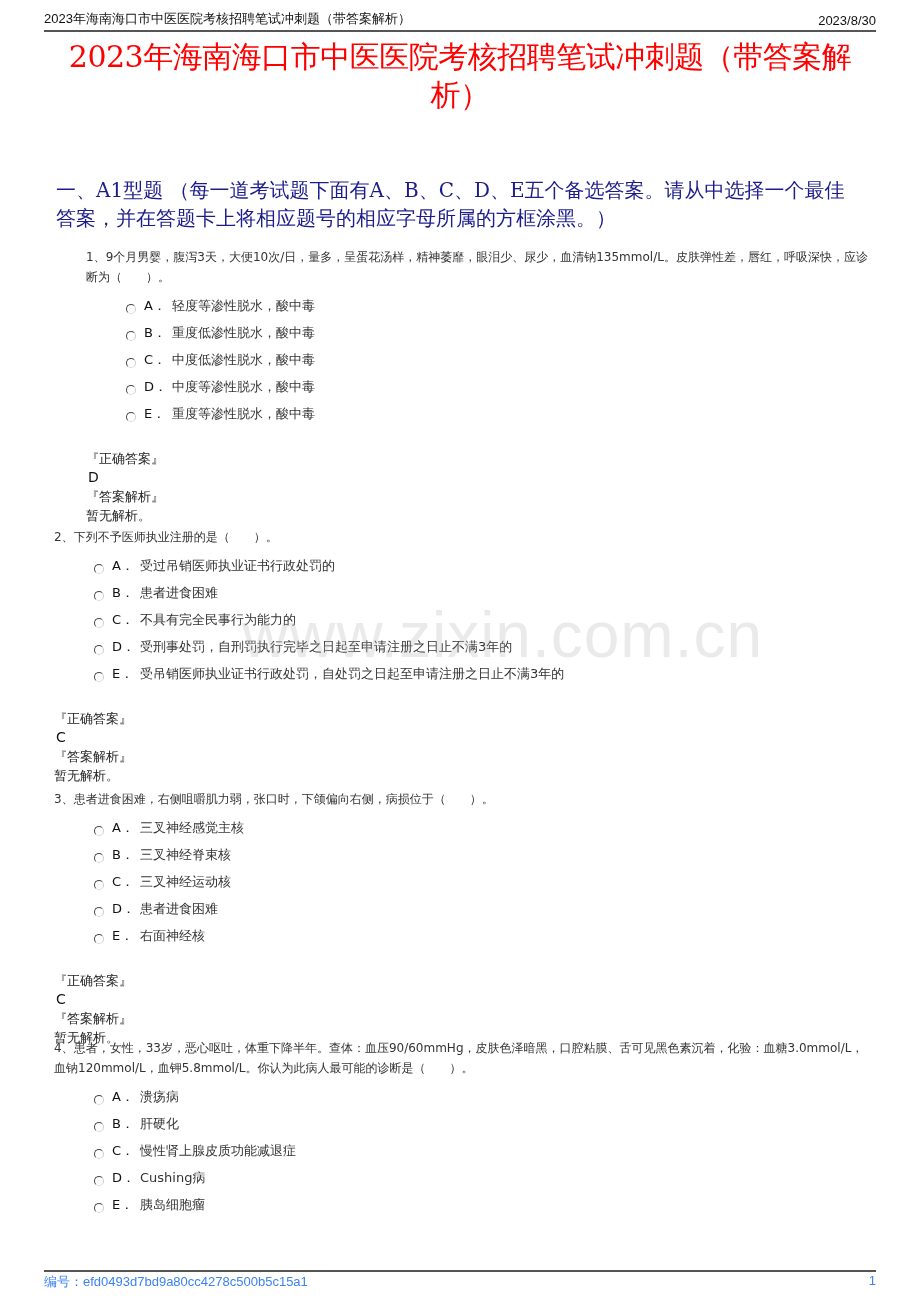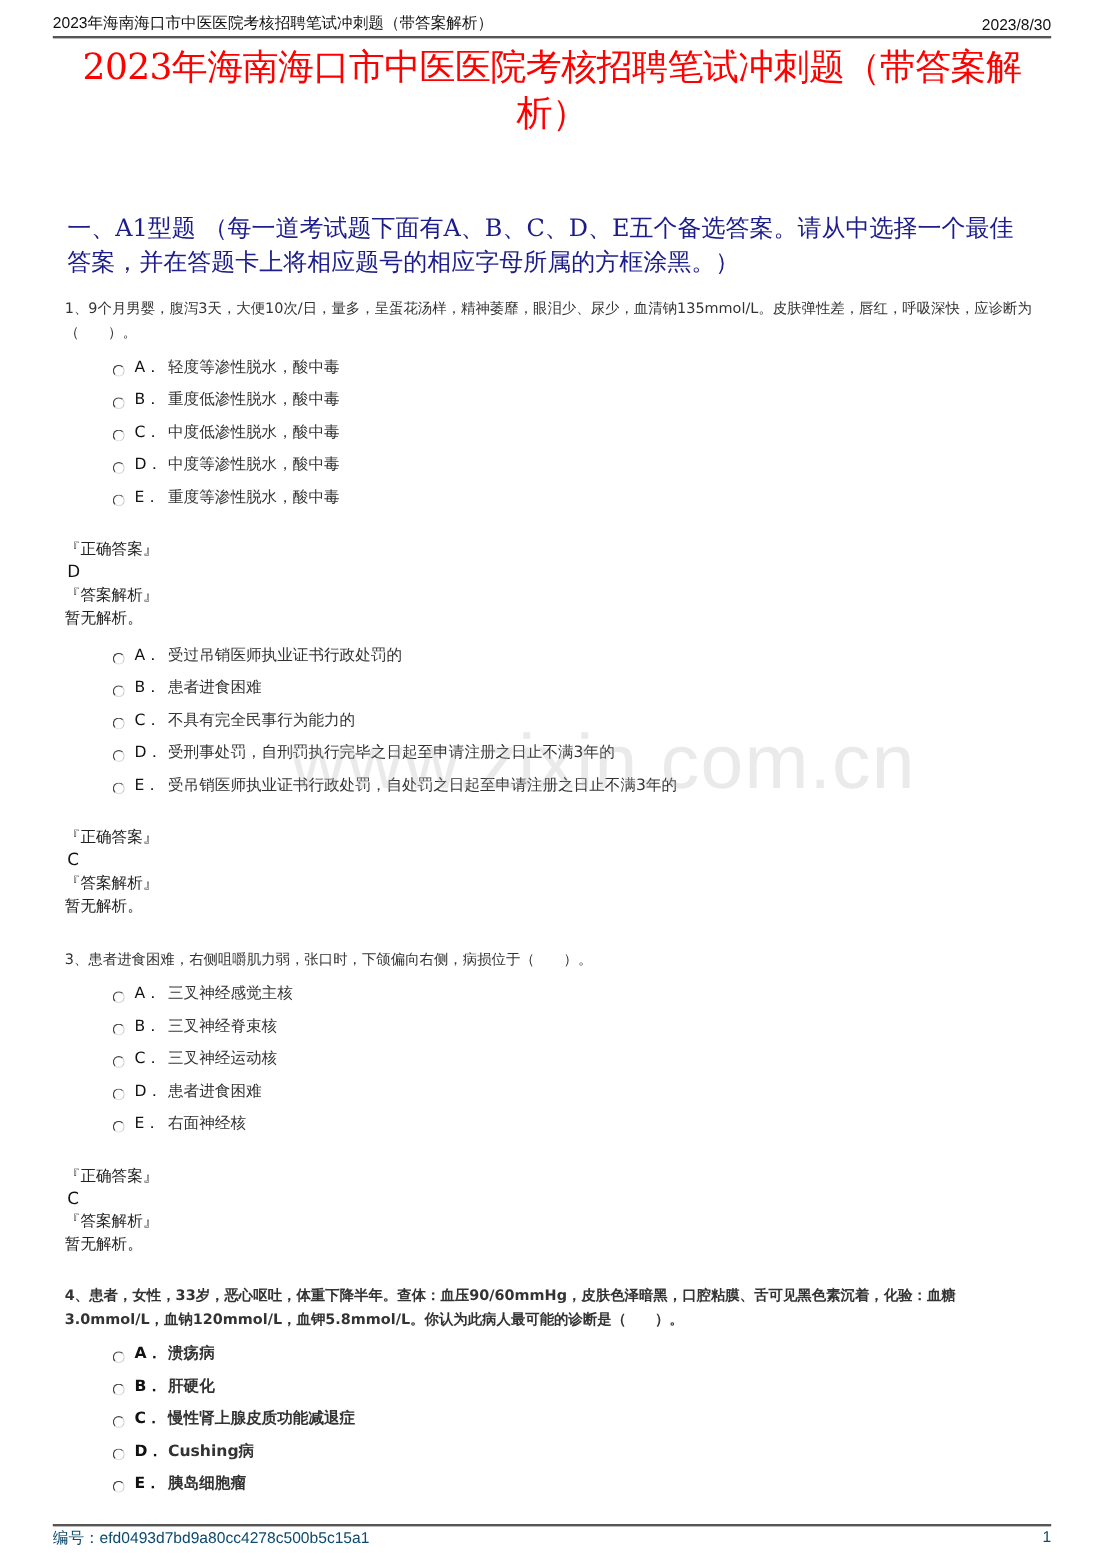--- a/index.html
+++ b/index.html
@@ -11,35 +11,35 @@
   .q-stem { font-size: 12px; line-height: 20px; color: #333; }
   .options { margin-top: 5px; }
   .option { display: flex; align-items: center; height: 27px; padding-left: 40px; font-size: 13px; color: #333; }
   .radio { width: 10px; height: 10px; border-radius: 50%; border: 1.5px solid #777; border-left-color: #444; border-top-color: #444; border-right-color: #ccc; border-bottom-color: #ddd; box-sizing: border-box; margin-right: 8px; margin-top: 6px; flex: none; }
   .opt-letter { width: 28px; font-family: "DejaVu Sans", sans-serif; color: #111; }
   .opt-text { color: #333; }
   .answer-block { margin-top: 22px; font-size: 13px; line-height: 19px; color: #222; }
   .bracket-label { margin-left: 0; }
   .answer-value { margin-left: 2px; font-size: 14px; color: #111; }
   .watermark { position: absolute; left: 242px; top: 598px; font-family: "Liberation Sans", sans-serif; font-size: 64px; color: rgba(180,180,180,0.28); letter-spacing: 1px; pointer-events: none; }
-  .page-footer { position: absolute; left: 44px; right: 44px; top: 1270px; border-top: 2px solid #555; display: flex; justify-content: space-between; font-family: "Liberation Sans", sans-serif; font-size: 13px; color: #0c4a6e; padding-top: 1px; }
+  .page-footer { position: absolute; left: 44px; right: 44px; top: 1270px; border-top: 2px solid #555; display: flex; justify-content: space-between; font-family: "Liberation Sans", sans-serif; font-size: 13px; color: #3b82f6; padding-top: 1px; }
 </style>
 </head>
 <body>
 
 <div class="page-header">
   <span>2023年海南海口市中医医院考核招聘笔试冲刺题（带答案解析）</span>
   <span>2023/8/30</span>
 </div>
 
 <div class="doc-title">2023年海南海口市中医医院考核招聘笔试冲刺题（带答案解析）</div>
 
 <div class="section-heading">一、A1型题 （每一道考试题下面有A、B、C、D、E五个备选答案。请从中选择一个最佳答案，并在答题卡上将相应题号的相应字母所属的方框涂黑。）</div>
 
-<div class="question" style="top:247px;">
+<div class="question" style="top:247px;margin-left:32px;">
   <div class="q-stem">1、9个月男婴，腹泻3天，大便10次/日，量多，呈蛋花汤样，精神萎靡，眼泪少、尿少，血清钠135mmol/L。皮肤弹性差，唇红，呼吸深快，应诊断为（　　）。</div>
   <div class="options">
     <div class="option">
         <span class="radio"></span>
         <span class="opt-letter">A．</span>
         <span class="opt-text">轻度等渗性脱水，酸中毒</span>
       </div>
     <div class="option">
         <span class="radio"></span>
         <span class="opt-letter">B．</span>
@@ -63,20 +63,21 @@
   </div>
   <div class="answer-block">
     <div class="bracket-label">『正确答案』</div>
     <div class="answer-value">D</div>
     <div class="bracket-label">『答案解析』</div>
     <div>暂无解析。</div>
   </div>
 </div>
 
 <div class="question" style="top:527px;">
+  <div class="q-stem">2、下列不予医师执业注册的是（　　）。</div>
   <div class="options">
     <div class="option">
         <span class="radio"></span>
         <span class="opt-letter">A．</span>
         <span class="opt-text">受过吊销医师执业证书行政处罚的</span>
       </div>
     <div class="option">
         <span class="radio"></span>
         <span class="opt-letter">B．</span>
         <span class="opt-text">患者进食困难</span>
@@ -135,21 +136,21 @@
       </div>
   </div>
   <div class="answer-block">
     <div class="bracket-label">『正确答案』</div>
     <div class="answer-value">C</div>
     <div class="bracket-label">『答案解析』</div>
     <div>暂无解析。</div>
   </div>
 </div>
 
-<div class="question" style="top:1069px;font-weight:bold;">
+<div class="question" style="top:1038px;">
   <div class="q-stem">4、患者，女性，33岁，恶心呕吐，体重下降半年。查体：血压90/60mmHg，皮肤色泽暗黑，口腔粘膜、舌可见黑色素沉着，化验：血糖3.0mmol/L，血钠120mmol/L，血钾5.8mmol/L。你认为此病人最可能的诊断是（　　）。</div>
   <div class="options">
     <div class="option">
         <span class="radio"></span>
         <span class="opt-letter">A．</span>
         <span class="opt-text">溃疡病</span>
       </div>
     <div class="option">
         <span class="radio"></span>
         <span class="opt-letter">B．</span>

